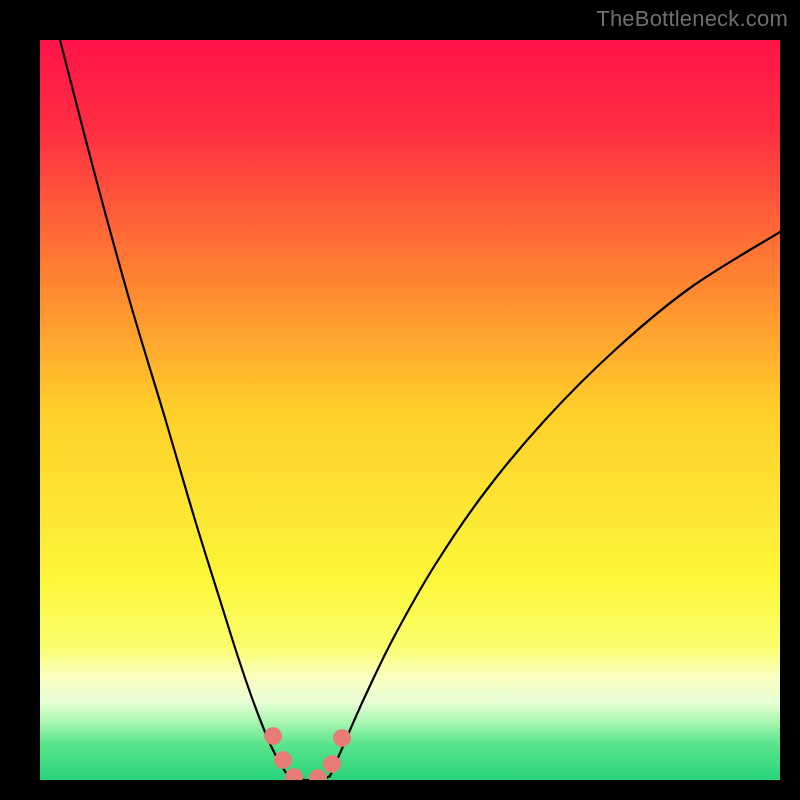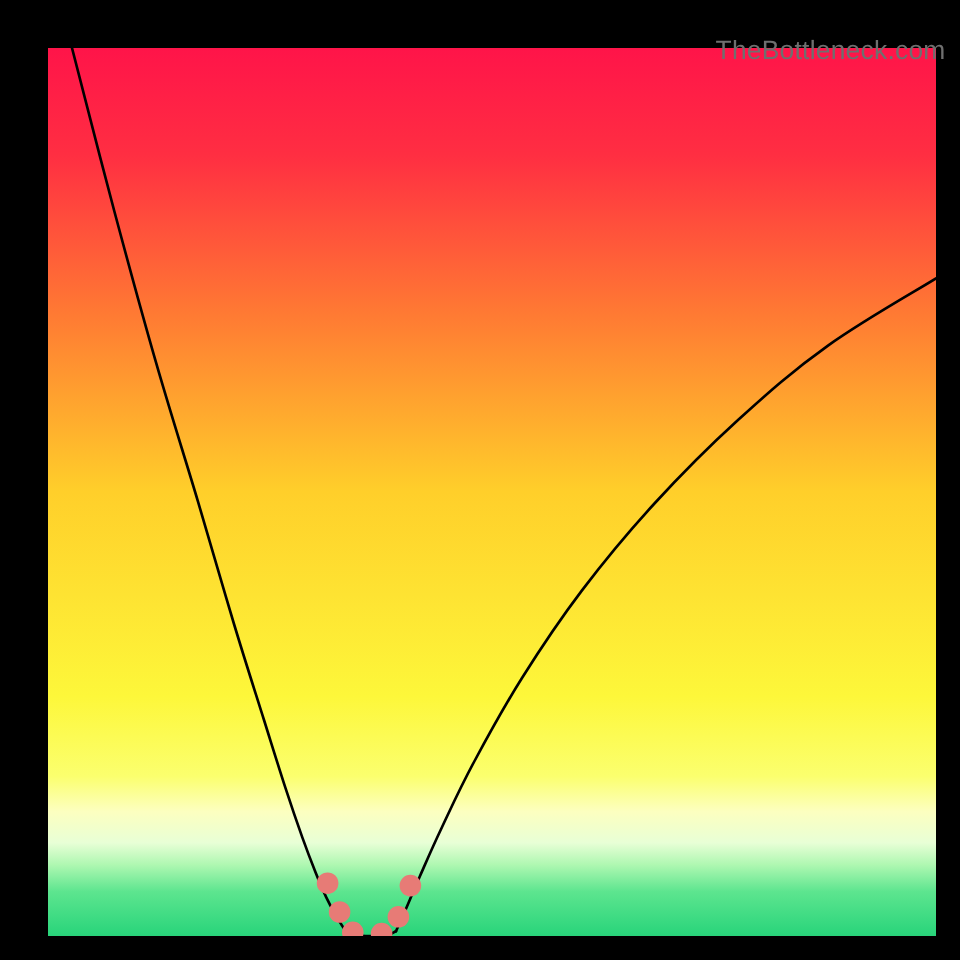--- a/index.html
+++ b/index.html
@@ -30,21 +30,20 @@
     width: 100%;
     height: 100%;
   }
   .watermark {
     position: absolute;
     color: #6f6f6f;
     font-size: 22px;
     font-weight: 500;
     letter-spacing: 0.2px;
     text-align: right;
-    margin-top: 23px;
   }
   svg.curve {
     position: absolute;
     left: 0;
     top: 0;
   }
 </style>
 </head>
 <body>
 

